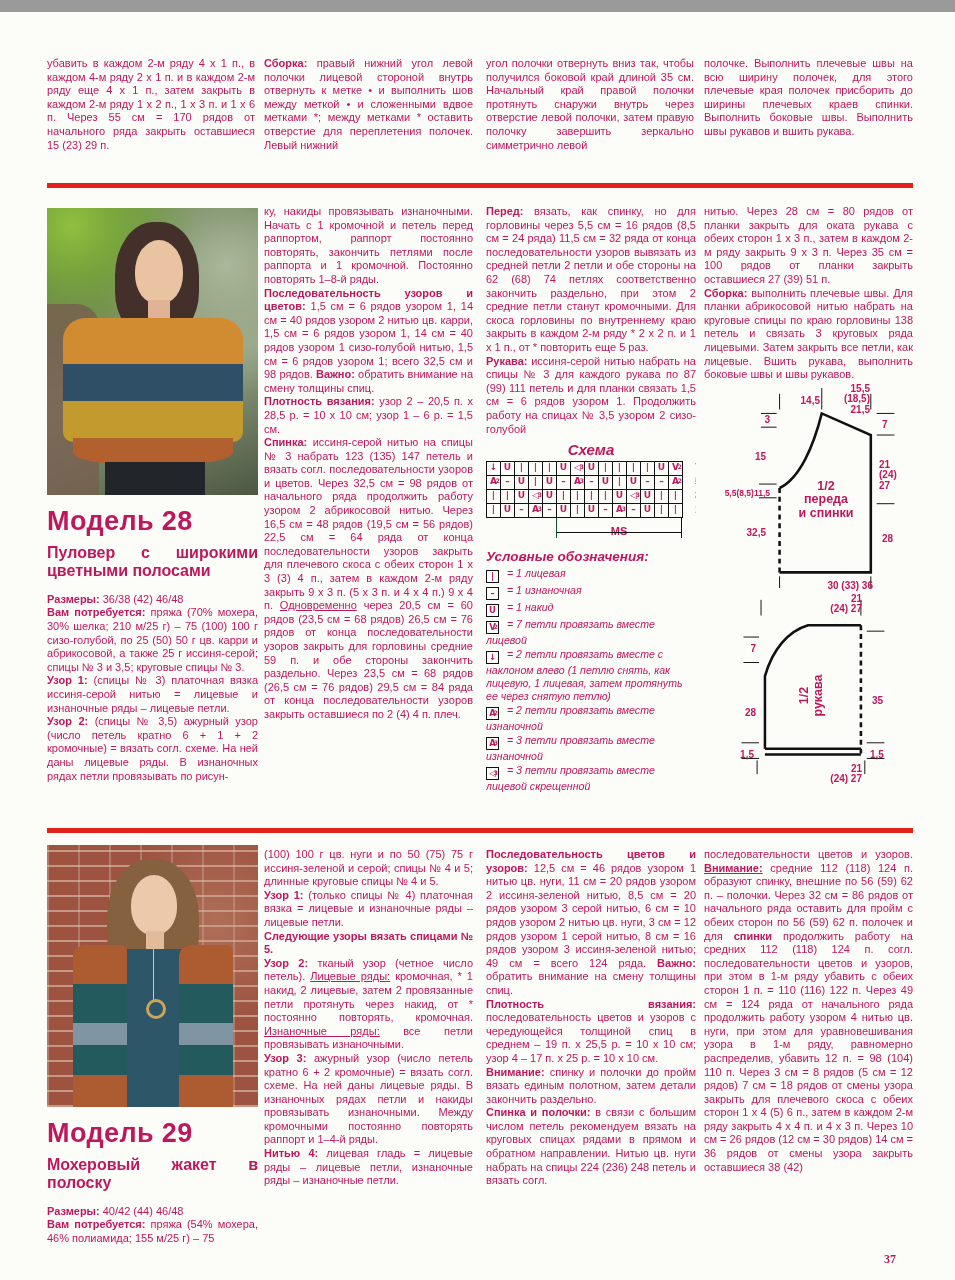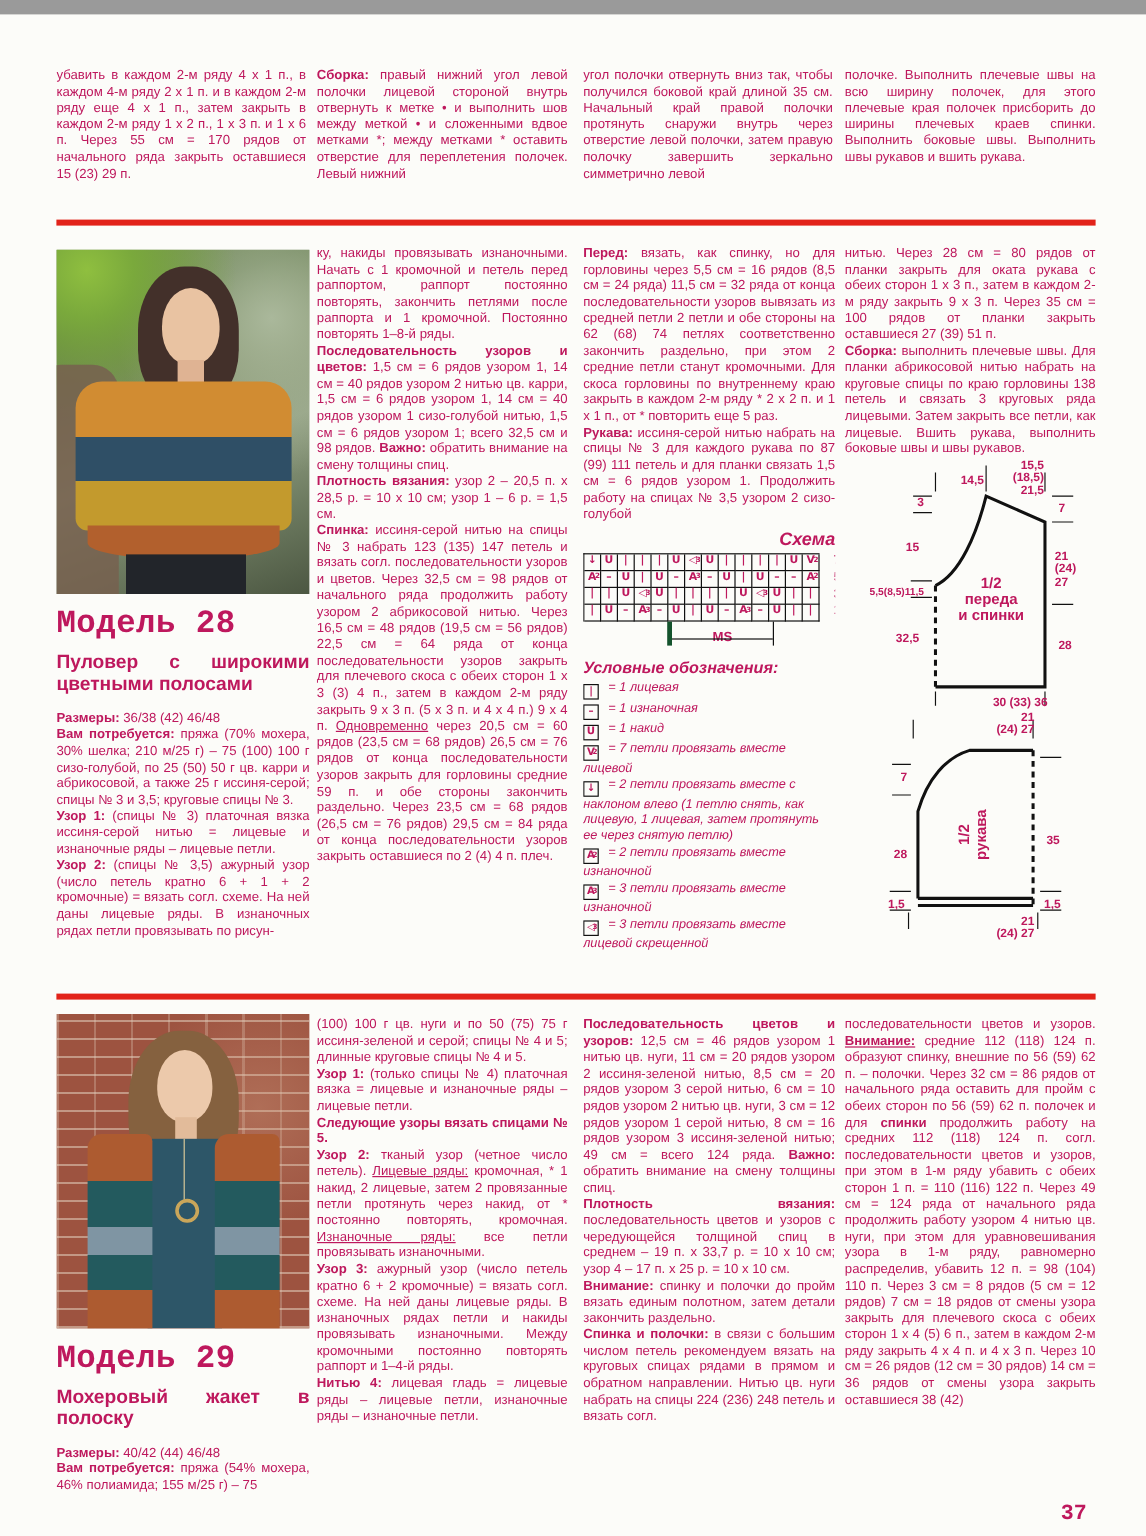--- a/index.html
+++ b/index.html
@@ -2,21 +2,21 @@
 <html style="--rule: #e2231a;"><head>
 <meta charset="utf-8">
 <style>
   html,body{margin:0;padding:0;background:#9a9a9a;}
   .page{position:relative;width:955px;height:1280px;background:#fcfcf9;margin:12px auto;
         font-family:"Liberation Sans",sans-serif;color:#be185d;overflow:hidden;}
   .rule{position:absolute;left:47px;width:866px;height:5px;background:var(--rule,#e2231a);}
   .col{position:absolute;text-align:justify;font-size:11px;line-height:13.6px;overflow:hidden;}
   .col p{margin:0;}
   .b{font-weight:bold}.u{text-decoration:underline}
-  h1.model{font-size:27px;font-weight:800;margin:13px 0 0;letter-spacing:.4px;line-height:1;font-family:Liberation Mono, monospace;}
+  h1.model{font-size:27px;font-weight:800;margin:13px 0 0;letter-spacing:.4px;line-height:1;}
   h2.subtitle{font-size:16px;font-weight:700;margin:9px 0 0;line-height:1.12;}
   .lead{margin-top:13px;}
   
   .photo{position:relative;overflow:hidden;width:211px;}
   .photo28{height:287px;background:
       radial-gradient(circle at 12% 6%,#8fbf3f 0,#7aa93c 12%,rgba(122,169,60,0) 38%),
       radial-gradient(circle at 85% 20%,#aab89b 0,rgba(170,184,155,0) 45%),
       linear-gradient(160deg,#6d8a4b 0%,#5d7547 20%,#7b8a64 40%,#93a184 58%,#6e7c61 78%,#4c5742 100%);}
   .p28-stone{position:absolute;left:-18px;top:96px;width:70px;height:200px;background:#77604f;border-radius:22px 22px 0 0;opacity:.85;}
   .p28-hair{position:absolute;left:68px;top:14px;width:84px;height:116px;background:#43302a;border-radius:46% 46% 40% 40%;}
@@ -33,48 +33,48 @@
   .p29-hair{position:absolute;left:60px;top:14px;width:92px;height:128px;background:#85613f;border-radius:46% 46% 42% 42%;}
   .p29-face{position:absolute;left:84px;top:30px;width:46px;height:60px;background:#ecc9ab;border-radius:50% 50% 46% 46%;}
   .p29-dress{position:absolute;left:76px;top:104px;width:62px;height:158px;background:#2d5668;}
   .p29-neck{position:absolute;left:99px;top:86px;width:18px;height:22px;background:#e2bb9a;}
   .p29-cardL,.p29-cardR{position:absolute;top:100px;width:54px;height:162px;border-radius:12px 6px 0 0;
       background:linear-gradient(180deg,#ad5b30 0 24%,#235a5e 24% 48%,#7f95a3 48% 62%,#235a5e 62% 80%,#ad5b30 80% 100%);}
   .p29-cardL{left:26px;} .p29-cardR{left:132px;}
   .p29-chain{position:absolute;left:106px;top:104px;width:1px;height:52px;background:#d8c89a;}
   .p29-ring{position:absolute;left:99px;top:154px;width:14px;height:14px;border:3px solid #caa65a;border-radius:50%;}
   
-  .schema-title{font-style:italic;font-weight:700;font-size:15px;margin:7px 0 4px;text-align:right;}
+  .schema-title{font-style:italic;font-weight:700;font-size:15px;margin:7px 0 4px;text-align:center;}
   .chart-wrap{text-align:left;}
   .chart-line{display:flex;align-items:stretch;}
   .chart-grid{border-top:1px solid #111;border-left:1px solid #111;display:inline-block;}
   .crow{display:flex;}
   .cell{box-sizing:border-box;width:14px;height:14px;border-right:1px solid #111;border-bottom:1px solid #111;
         display:flex;align-items:center;justify-content:center;font-family:"DejaVu Sans",sans-serif;
         font-size:9px;font-weight:700;position:relative;}
   .cell .sup,.symbox .sup{position:absolute;top:-2px;right:0;font-size:6px;font-style:normal;}
   .rnum{width:18px;font-weight:700;font-size:11px;display:flex;align-items:center;justify-content:flex-end;}
-  .ms{position:relative;height:20px;margin-left:70px;width:84px;border-left:4px solid #14532d;border-right:1px solid #111;}
+  .ms{position:relative;height:20px;margin-left:70px;width:84px;border-left:1px solid #14532d;border-right:1px solid #111;padding-left:40px;}
   .ms::after{content:"";position:absolute;left:0;right:0;bottom:5px;border-bottom:1px solid #111;}
   .ms span{position:absolute;left:50%;transform:translateX(-50%);bottom:-1px;background:#fcfcf9;padding:0 5px;font-weight:700;font-size:11px;}
   
   .legend-title{font-style:italic;font-weight:700;font-size:13.5px;margin:12px 0 4px;text-align:left;}
   .litem{font-style:italic;font-size:10.6px;line-height:13px;margin:1px 0;text-align:left;}
   .symbox{display:inline-flex;box-sizing:border-box;width:13px;height:13px;border:1.4px solid #111;
       align-items:center;justify-content:center;font-style:normal;font-weight:700;font-size:8.5px;
       font-family:"DejaVu Sans",sans-serif;position:relative;vertical-align:-2px;margin-right:5px;}
   
   .schem{position:relative;width:210px;}
   .s1{height:208px;margin-top:2px;} .s2{height:188px;}
   .schem svg{position:absolute;left:0;top:0;}
   .sl{position:absolute;font-weight:700;font-size:10px;line-height:10.5px;white-space:pre-line;text-align:right;}
   .sl.r{text-align:right;} .sl.l{text-align:left;} .sl.small{font-size:8.5px;}
   .inlabel{position:absolute;font-weight:700;font-size:12.5px;line-height:13.5px;white-space:pre-line;text-align:center;}
   .rot{transform:rotate(-90deg);transform-origin:center;}
-  .pageno{position:absolute;left:884px;top:1240px;font-family:Liberation Mono, monospace;font-weight:700;font-size:18px;}
+  .pageno{position:absolute;left:884px;top:1240px;font-family:Liberation Serif, serif;font-weight:700;font-size:12px;}
 </style>
 </head>
 <body>
 
 <div class="page">
 
   <div class="col" style="left:47px;top:45px;width:208px;height:126px">
       <p><span>убавить в каждом 2-м ряду 4 х 1 п., в каждом 4-м ряду 2 х 1 п. и в каждом 2-м ряду еще 4 х 1 п., затем закрыть в каждом 2-м ряду 1 х 2 п., 1 х 3 п. и 1 х 6 п. Через 55 см = 170 рядов от начального ряда закрыть оставшиеся 15 (23) 29 п.</span></p>
     </div>
   <div class="col" style="left:264px;top:45px;width:209px;height:126px">
@@ -303,21 +303,21 @@
   <div class="col" style="left:264px;top:836px;width:209px;height:408px">
       <p><span>(100) 100 г цв. нуги и по 50 (75) 75 г иссиня-зеленой и серой; спицы № 4 и 5; длинные круговые спицы № 4 и 5.</span></p>
       <p><span class="b">Узор 1:</span><span> (только спицы № 4) платочная вязка = лицевые и изнаночные ряды – лицевые петли.</span></p>
       <p><span class="b">Следующие узоры вязать спицами № 5.</span></p>
       <p><span class="b">Узор 2:</span><span> тканый узор (четное число петель). </span><span class="u">Лицевые ряды:</span><span> кромочная, * 1 накид, 2 лицевые, затем 2 провязанные петли протянуть через накид, от * постоянно повторять, кромочная. </span><span class="u">Изнаночные ряды:</span><span> все петли провязывать изнаночными.</span></p>
       <p><span class="b">Узор 3:</span><span> ажурный узор (число петель кратно 6 + 2 кромочные) = вязать согл. схеме. На ней даны лицевые ряды. В изнаночных рядах петли и накиды провязывать изнаночными. Между кромочными постоянно повторять раппорт и 1–4-й ряды.</span></p>
       <p><span class="b">Нитью 4:</span><span> лицевая гладь = лицевые ряды – лицевые петли, изнаночные ряды – изнаночные петли.</span></p>
     </div>
   <div class="col" style="left:486px;top:836px;width:210px;height:408px">
       <p><span class="b">Последовательность цветов и узоров:</span><span> 12,5 см = 46 рядов узором 1 нитью цв. нуги, 11 см = 20 рядов узором 2 иссиня-зеленой нитью, 8,5 см = 20 рядов узором 3 серой нитью, 6 см = 10 рядов узором 2 нитью цв. нуги, 3 см = 12 рядов узором 1 серой нитью, 8 см = 16 рядов узором 3 иссиня-зеленой нитью; 49 см = всего 124 ряда. </span><span class="b">Важно:</span><span> обратить внимание на смену толщины спиц.</span></p>
-      <p><span class="b">Плотность вязания:</span><span> последовательность цветов и узоров с чередующейся толщиной спиц в среднем – 19 п. х 33,7 р. = 10 х 10 см; узор 4 – 17 п. х 25 р. = 10 х 10 см.</span></p>
+      <p><span class="b">Плотность вязания:</span><span> последовательность цветов и узоров с чередующейся толщиной спиц в среднем – 19 п. х 25,5 р. = 10 х 10 см; узор 4 – 17 п. х 25 р. = 10 х 10 см.</span></p>
       <p><span class="b">Внимание:</span><span> спинку и полочки до пройм вязать единым полотном, затем детали закончить раздельно.</span></p>
       <p><span class="b">Спинка и полочки:</span><span> в связи с большим числом петель рекомендуем вязать на круговых спицах рядами в прямом и обратном направлении. Нитью цв. нуги набрать на спицы 224 (236) 248 петель и вязать согл.</span></p>
     </div>
   <div class="col" style="left:704px;top:836px;width:209px;height:408px">
       <p><span>последовательности цветов и узоров. </span><span class="b u">Внимание:</span><span> средние 112 (118) 124 п. образуют спинку, внешние по 56 (59) 62 п. – полочки. Через 32 см = 86 рядов от начального ряда оставить для пройм с обеих сторон по 56 (59) 62 п. полочек и для </span><span class="b">спинки</span><span> продолжить работу на средних 112 (118) 124 п. согл. последовательности цветов и узоров, при этом в 1-м ряду убавить с обеих сторон 1 п. = 110 (116) 122 п. Через 49 см = 124 ряда от начального ряда продолжить работу узором 4 нитью цв. нуги, при этом для уравновешивания узора в 1-м ряду, равномерно распределив, убавить 12 п. = 98 (104) 110 п. Через 3 см = 8 рядов (5 см = 12 рядов) 7 см = 18 рядов от смены узора закрыть для плечевого скоса с обеих сторон 1 х 4 (5) 6 п., затем в каждом 2-м ряду закрыть 4 х 4 п. и 4 х 3 п. Через 10 см = 26 рядов (12 см = 30 рядов) 14 см = 36 рядов от смены узора закрыть оставшиеся 38 (42)</span></p>
     </div>
 
   <div class="pageno">37</div>
 </div>
 

